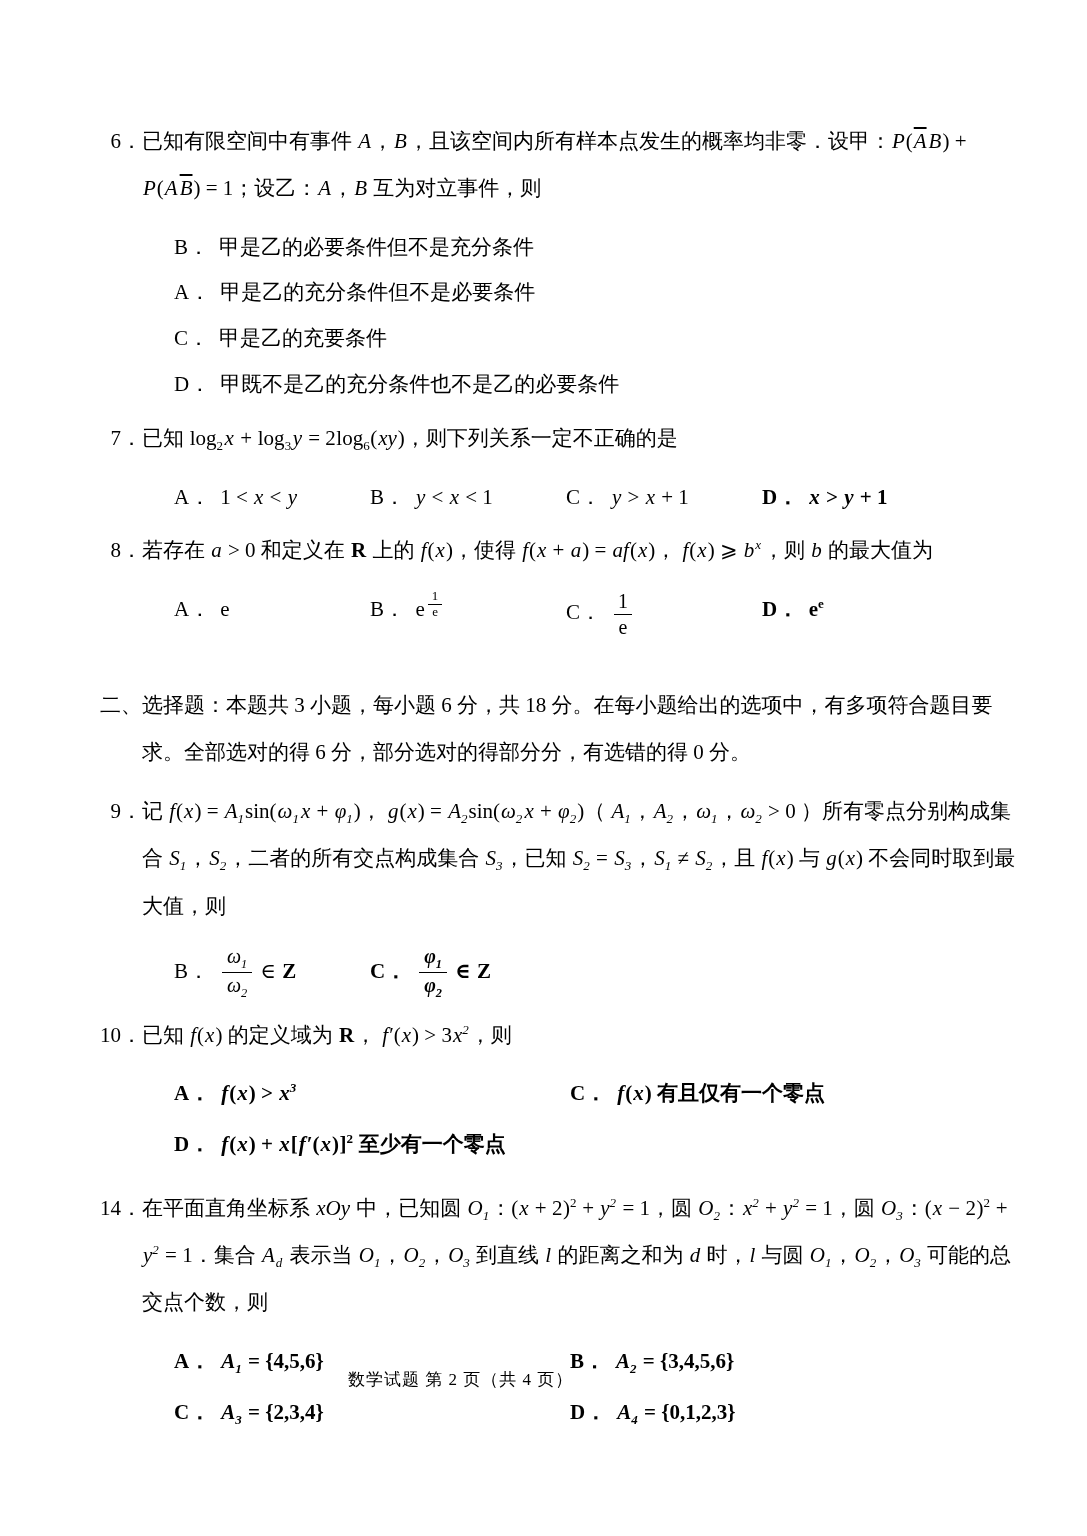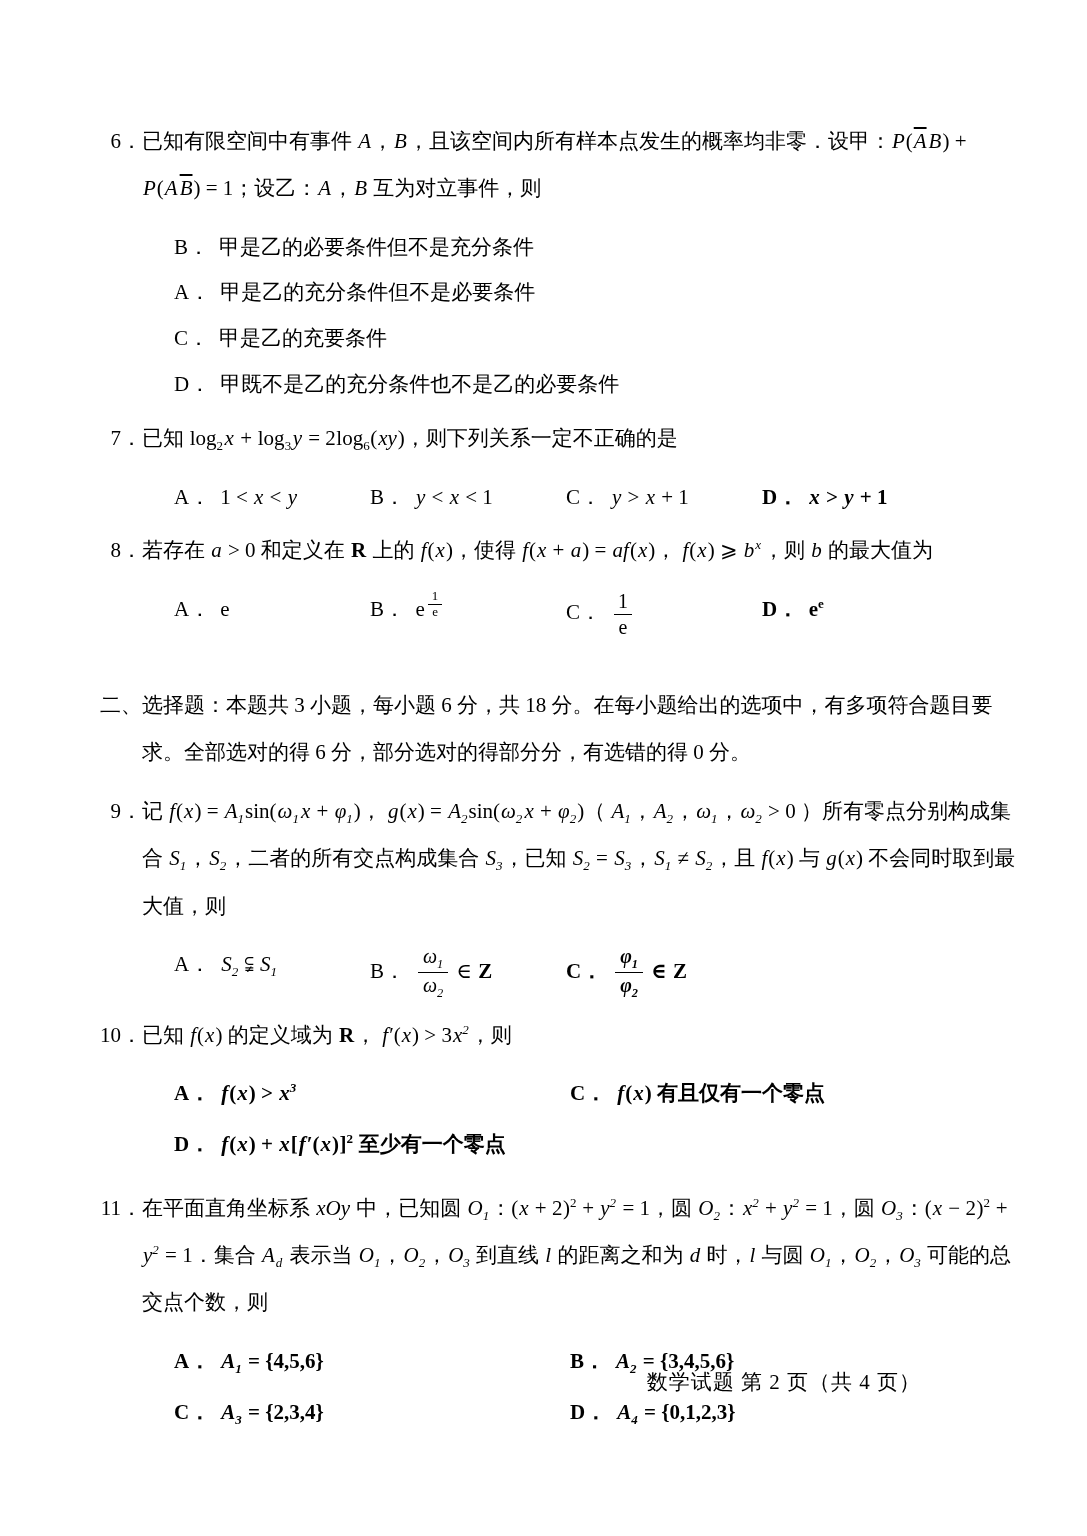--- a/index.html
+++ b/index.html
@@ -32,21 +32,21 @@
   sub{font-size:0.62em;}
   sup{font-size:0.62em;}
   .frac{display:inline-flex;flex-direction:column;align-items:center;
         vertical-align:middle;line-height:1.25;margin:0 3px;font-size:0.95em;}
   .fnum{border-bottom:1.4px solid #000;padding:0 4px;}
   .fden{padding:0 4px;}
   sup .frac{font-size:1em;line-height:1.15;}
   .section-head{margin-top:42px;margin-bottom:12px;}
   .section-head .stem{line-height:2.25;}
   .footer{position:absolute;top:1368px;left:0;width:921px;
-          text-align:right;font-size:21px;letter-spacing:1px;}
+          text-align:center;font-size:17px;letter-spacing:1px;}
 </style>
 </head>
 <body>
 
 <div class="page">
 
   <div class="qblock">
     <div class="q">
       <span class="qnum">6．</span>
       <span class="stem">已知有限空间中有事件 <span class="mi">A</span>，<span class="mi">B</span>，且该空间内所有样本点发生的概率均非零．设甲：<span class="mi">P</span>(<span class="mi bar">A</span><span class="mi">B</span>) + <span class="mi">P</span>(<span class="mi">A</span><span class="mi bar">B</span>) = 1；设乙：<span class="mi">A</span>，<span class="mi">B</span> 互为对立事件，则</span>
@@ -95,21 +95,20 @@
     <span class="qnum">二、</span>
     <span class="stem">选择题：本题共 3 小题，每小题 6 分，共 18 分。在每小题给出的选项中，有多项符合题目要求。全部选对的得 6 分，部分选对的得部分分，有选错的得 0 分。</span>
   </div>
 
   <div class="qblock">
     <div class="q">
       <span class="qnum">9．</span>
       <span class="stem">记 <span class="mi">f</span>(<span class="mi">x</span>) = <span class="mi">A<sub>1</sub></span>sin(<span class="mi">ω<sub>1</sub></span><span class="mi">x</span> + <span class="mi">φ<sub>1</sub></span>)， <span class="mi">g</span>(<span class="mi">x</span>) = <span class="mi">A<sub>2</sub></span>sin(<span class="mi">ω<sub>2</sub></span><span class="mi">x</span> + <span class="mi">φ<sub>2</sub></span>)（ <span class="mi">A<sub>1</sub></span>，<span class="mi">A<sub>2</sub></span>，<span class="mi">ω<sub>1</sub></span>，<span class="mi">ω<sub>2</sub></span> &gt; 0 ）所有零点分别构成集合 <span class="mi">S<sub>1</sub></span>，<span class="mi">S<sub>2</sub></span>，二者的所有交点构成集合 <span class="mi">S<sub>3</sub></span>，已知 <span class="mi">S<sub>2</sub></span> = <span class="mi">S<sub>3</sub></span>，<span class="mi">S<sub>1</sub></span> ≠ <span class="mi">S<sub>2</sub></span>，且 <span class="mi">f</span>(<span class="mi">x</span>) 与 <span class="mi">g</span>(<span class="mi">x</span>) 不会同时取到最大值，则</span>
     </div>
     <div class="opts opts-row">
-      <div class="opt"><span class="optlabel">A．</span><span><span class="mi">S<sub>2</sub></span> ⫋ <span class="mi">S<sub>1</sub></span></span></div>
       <div class="opt"><span class="optlabel">B．</span><span><span class="frac">
               <span class="fnum"><span class="mi">ω<sub>1</sub></span></span>
               <span class="fden"><span class="mi">ω<sub>2</sub></span></span>
             </span> ∈ <span class="mb">Z</span></span></div>
       <div class="opt"><span class="optlabel">C．</span><span><span class="frac">
               <span class="fnum"><span class="mi">φ<sub>1</sub></span></span>
               <span class="fden"><span class="mi">φ<sub>2</sub></span></span>
             </span> ∈ <span class="mb">Z</span></span></div>
     </div>
   </div>
@@ -121,21 +120,21 @@
     </div>
     <div class="opts opts-grid">
       <div class="opt"><span class="optlabel">A．</span><span><span class="mi">f</span>(<span class="mi">x</span>) &gt; <span class="mi">x<sup>3</sup></span></span></div>
       <div class="opt"><span class="optlabel">C．</span><span><span class="mi">f</span>(<span class="mi">x</span>) 有且仅有一个零点</span></div>
       <div class="opt"><span class="optlabel">D．</span><span><span class="mi">f</span>(<span class="mi">x</span>) + <span class="mi">x</span>[<span class="mi">f</span>′(<span class="mi">x</span>)<span class="mt">]<sup>2</sup></span> 至少有一个零点</span></div>
     </div>
   </div>
 
   <div class="qblock">
     <div class="q">
-      <span class="qnum">11．</span>
+      <span class="qnum">14．</span>
       <span class="stem">在平面直角坐标系 <span class="mi">xOy</span> 中，已知圆 <span class="mi">O<sub>1</sub></span>：(<span class="mi">x</span> + 2<span class="mt">)<sup>2</sup></span> + <span class="mi">y<sup>2</sup></span> = 1，圆 <span class="mi">O<sub>2</sub></span>：<span class="mi">x<sup>2</sup></span> + <span class="mi">y<sup>2</sup></span> = 1，圆 <span class="mi">O<sub>3</sub></span>：(<span class="mi">x</span> − 2<span class="mt">)<sup>2</sup></span> + <span class="mi">y<sup>2</sup></span> = 1．集合 <span class="mi">A<sub class="mi">d</sub></span> 表示当 <span class="mi">O<sub>1</sub></span>，<span class="mi">O<sub>2</sub></span>，<span class="mi">O<sub>3</sub></span> 到直线 <span class="mi">l</span> 的距离之和为 <span class="mi">d</span> 时，<span class="mi">l</span> 与圆 <span class="mi">O<sub>1</sub></span>，<span class="mi">O<sub>2</sub></span>，<span class="mi">O<sub>3</sub></span> 可能的总交点个数，则</span>
     </div>
     <div class="opts opts-grid">
       <div class="opt"><span class="optlabel">A．</span><span><span class="mi">A<sub>1</sub></span> = {4,5,6}</span></div>
       <div class="opt"><span class="optlabel">B．</span><span><span class="mi">A<sub>2</sub></span> = {3,4,5,6}</span></div>
       <div class="opt"><span class="optlabel">C．</span><span><span class="mi">A<sub>3</sub></span> = {2,3,4}</span></div>
       <div class="opt"><span class="optlabel">D．</span><span><span class="mi">A<sub>4</sub></span> = {0,1,2,3}</span></div>
     </div>
   </div>
 

